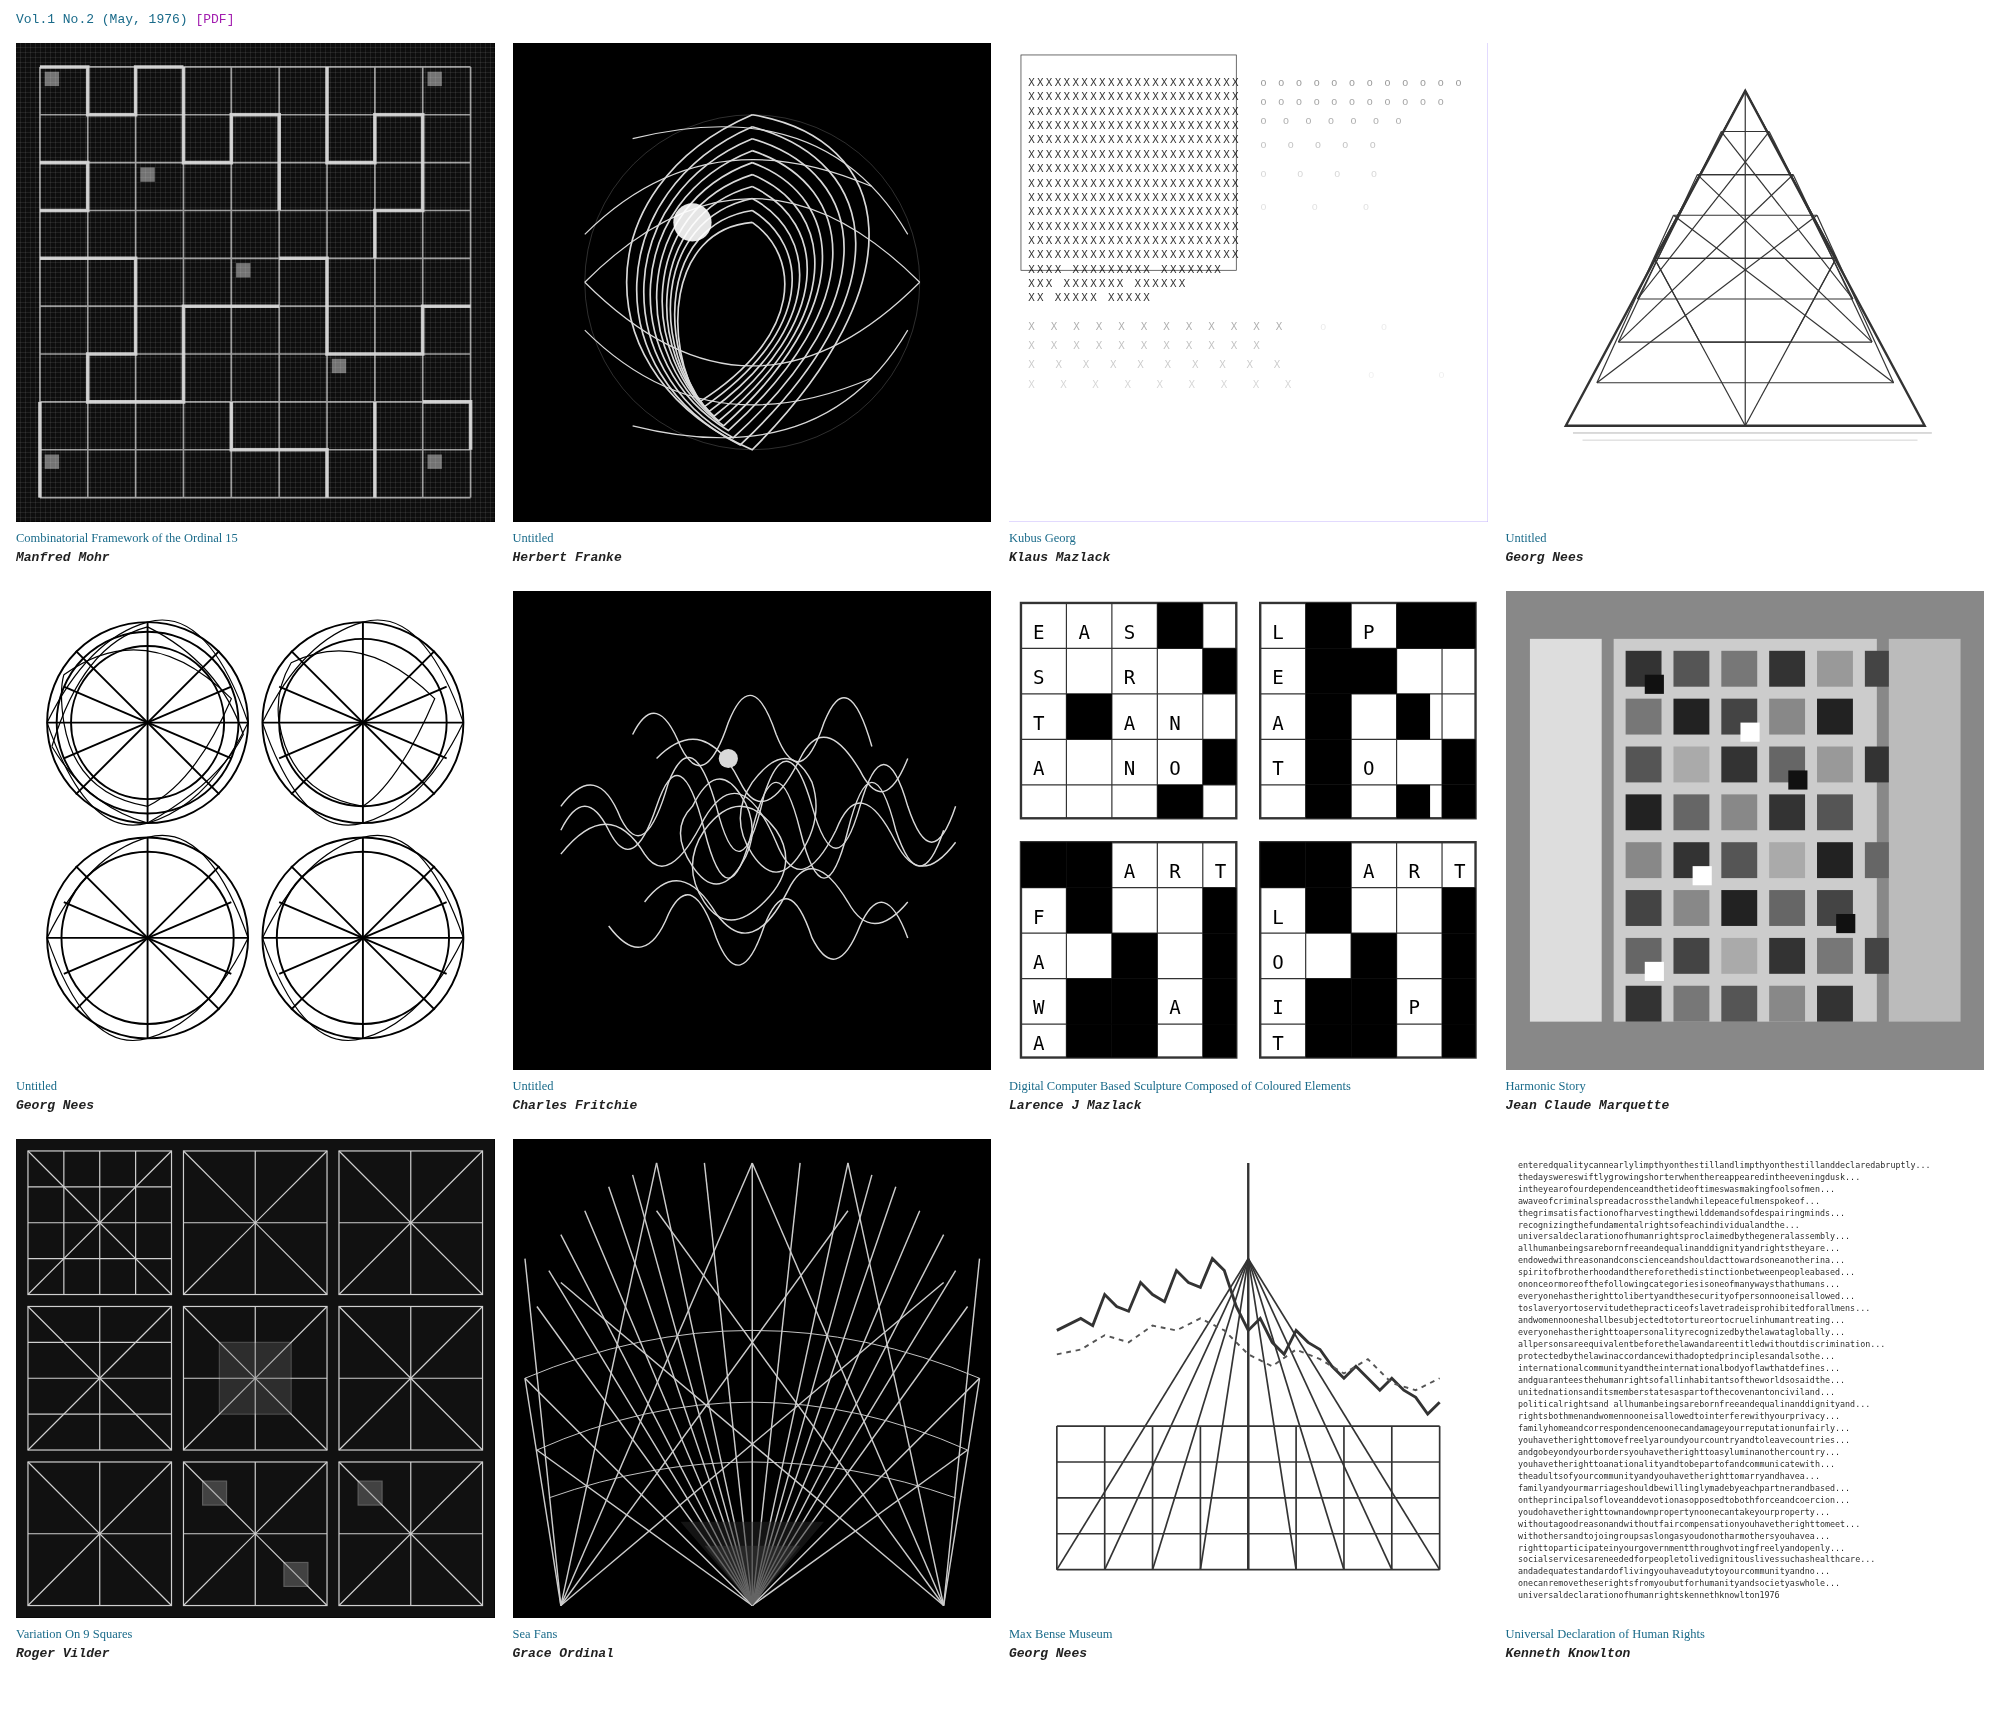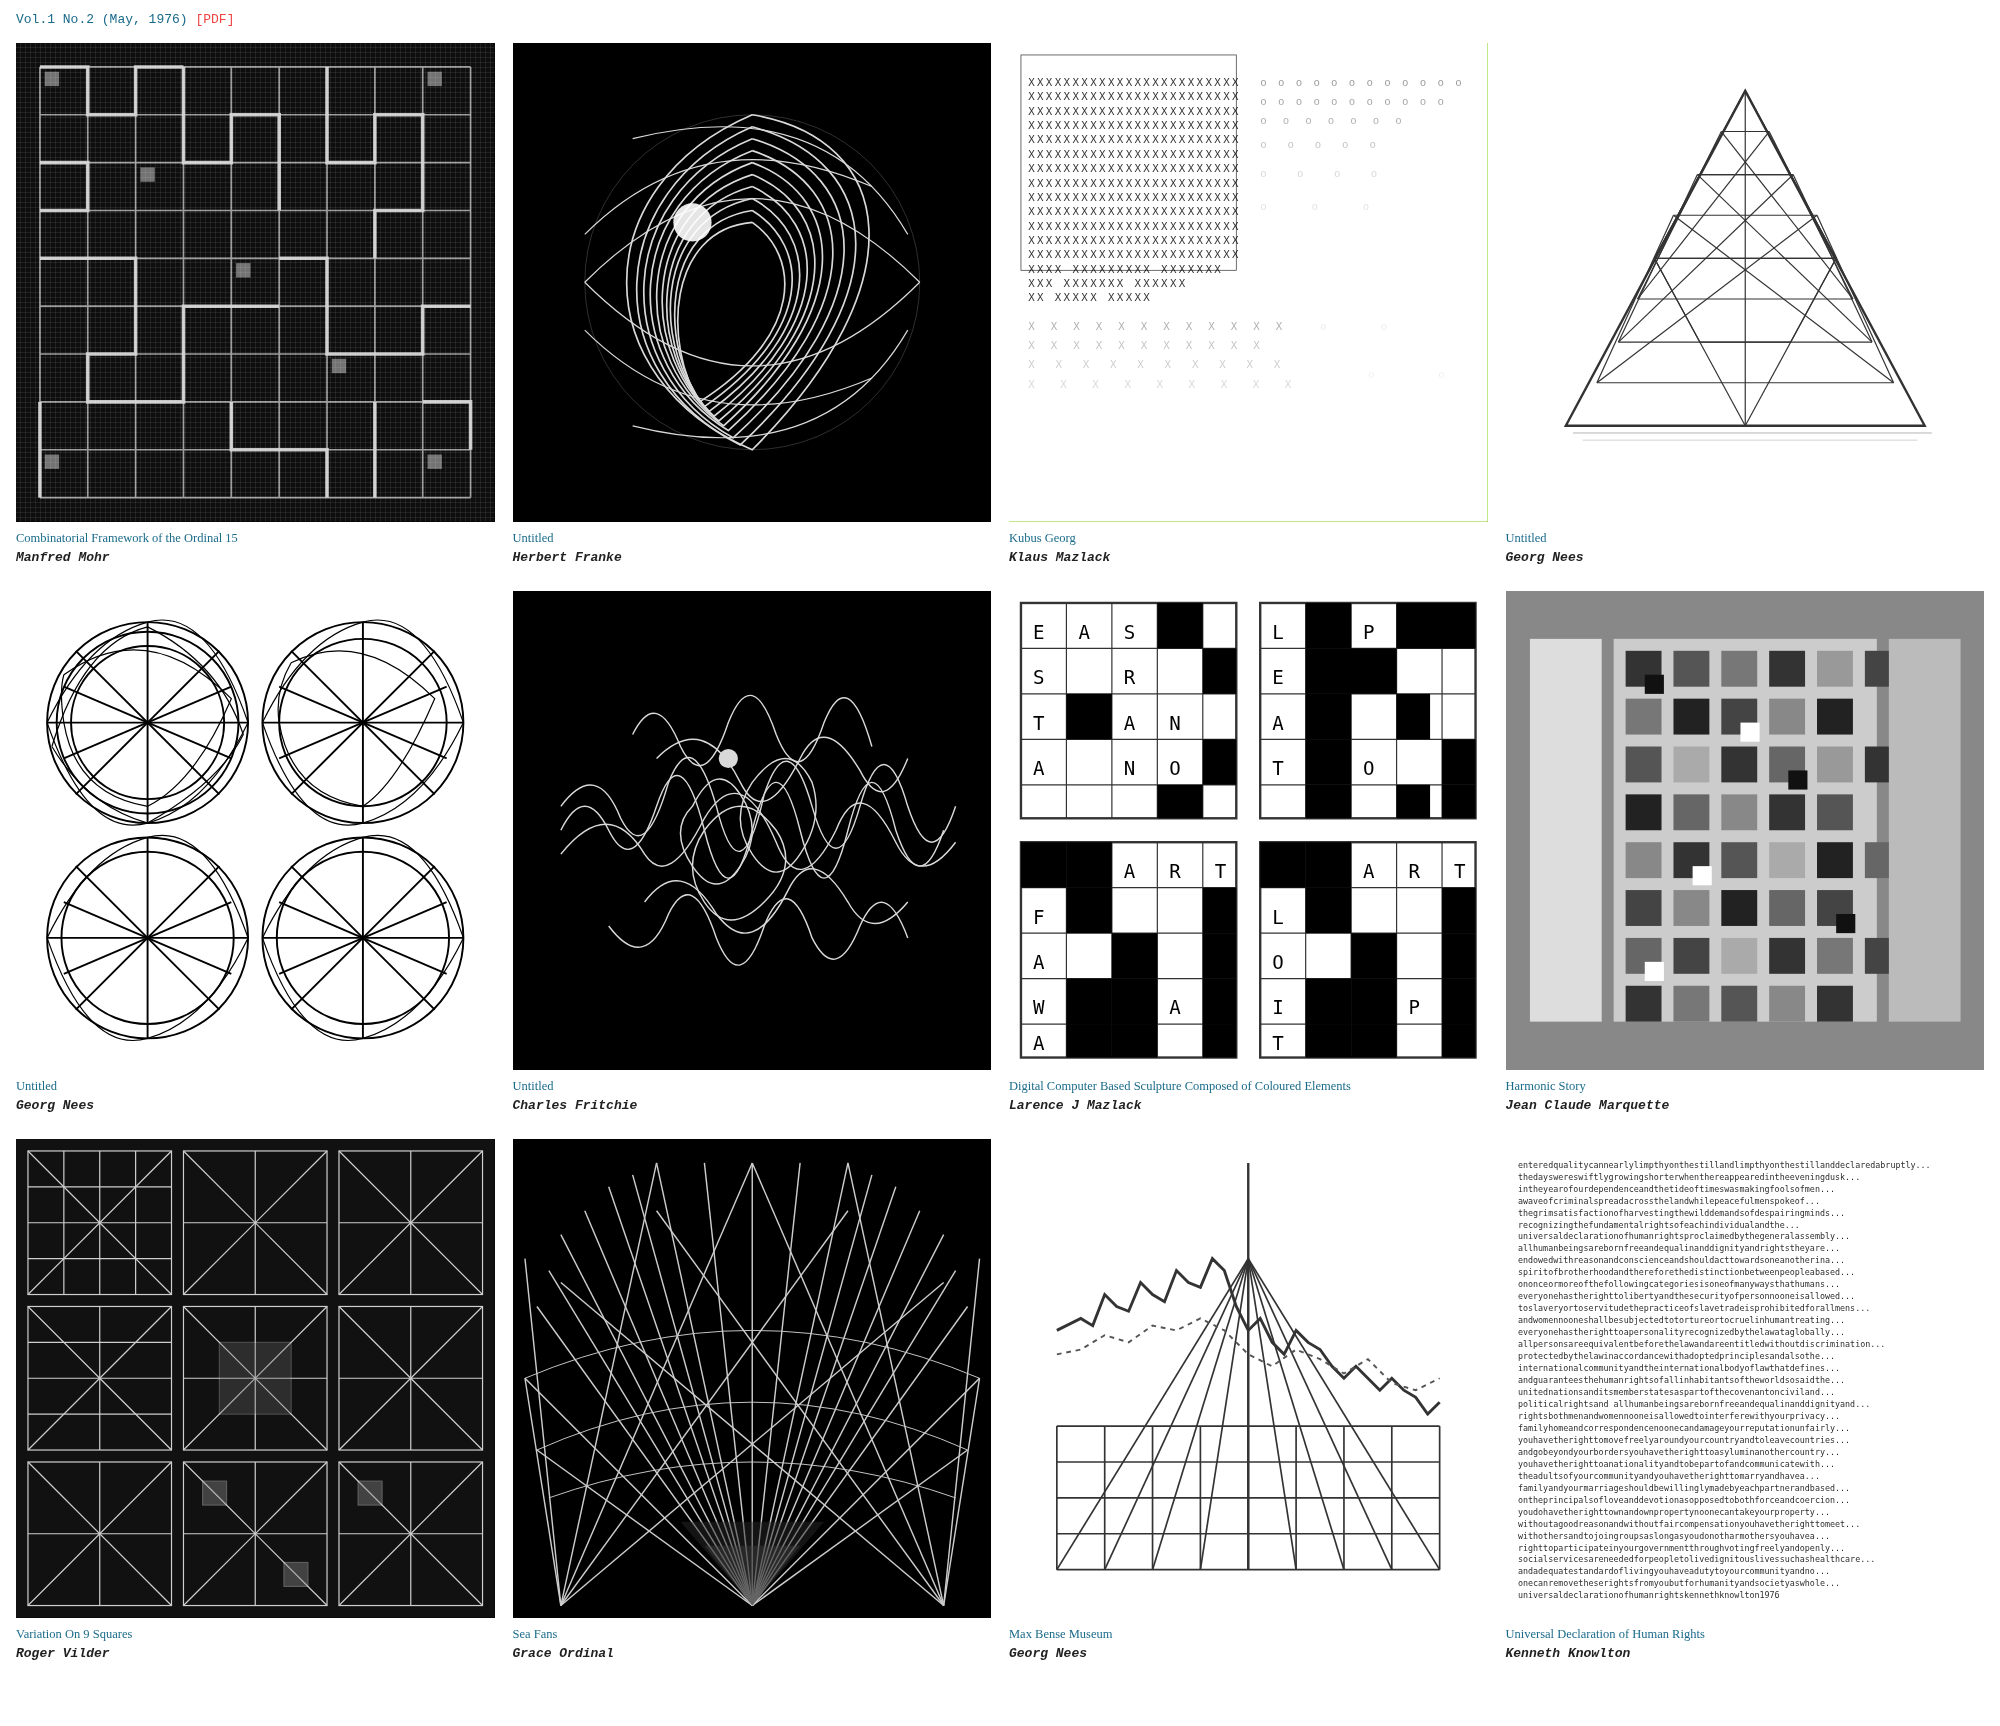--- a/index.html
+++ b/index.html
@@ -65,21 +65,21 @@
       inset: 0;
       background:
         repeating-linear-gradient(0deg, transparent, transparent 4px, rgba(255,255,255,0.08) 4px, rgba(255,255,255,0.08) 5px),
         repeating-linear-gradient(90deg, transparent, transparent 4px, rgba(255,255,255,0.08) 4px, rgba(255,255,255,0.08) 5px);
     }
     .img-combinatorial svg { position: absolute; width: 100%; height: 100%; opacity: 0.85; }
 
     .img-untitled-franke { background: #000; }
     .img-untitled-franke svg { width: 100%; height: 100%; }
 
-    .img-kubus { background: #84cc16; }
+    .img-kubus { background: #c4b5fd; }
     .img-kubus svg { width: 100%; height: 100%; }
 
     .img-untitled-nees { background: #fff; }
     .img-untitled-nees svg { width: 100%; height: 100%; }
 
     
     .img-untitled-nees2 { background: #fff; }
     .img-untitled-nees2 svg { width: 100%; height: 100%; }
 
     .img-untitled-fritchie { background: #000; }
@@ -104,21 +104,21 @@
     .img-universal { background: #fff; text-align: right; }
     .img-universal svg { width: 100%; height: 100%; }
   </style>
 </head>
 <body>
 
 
 
 <a class="header-link" href="#">
   <span>Vol.1 No.2 (May, 1976)</span>
-  <span style="color:#ef4444;"> [PDF]</span>
+  <span style="color:#a21caf;"> [PDF]</span>
 </a>
 
 <div class="gallery">
 
   <div class="artwork">
     <div class="artwork-image img-combinatorial">
       <svg viewBox="0 0 200 200" xmlns="http://www.w3.org/2000/svg">
 
         <rect width="200" height="200" fill="#111"></rect>
         <g stroke="#fff" stroke-width="0.7" fill="none" opacity="0.7">

